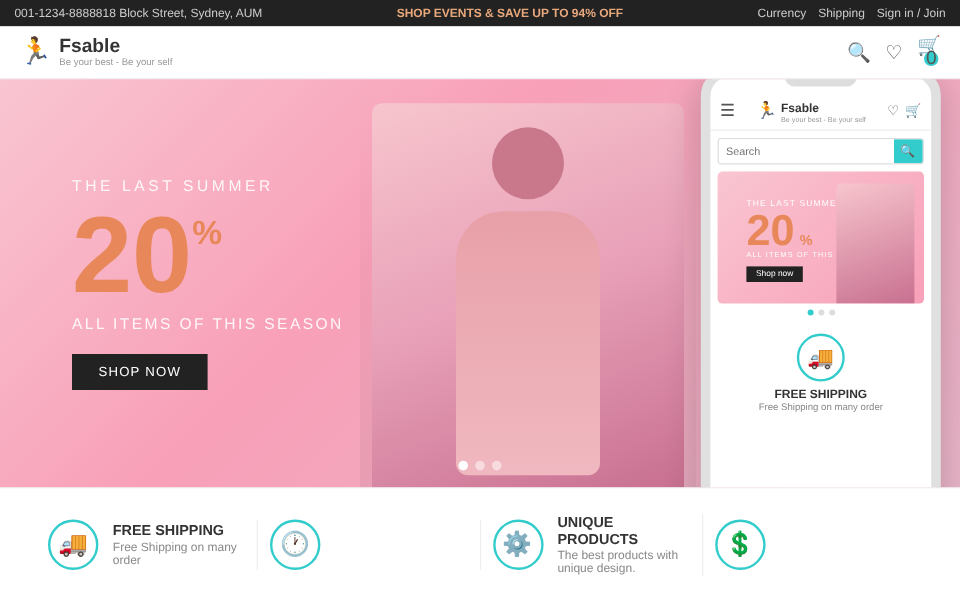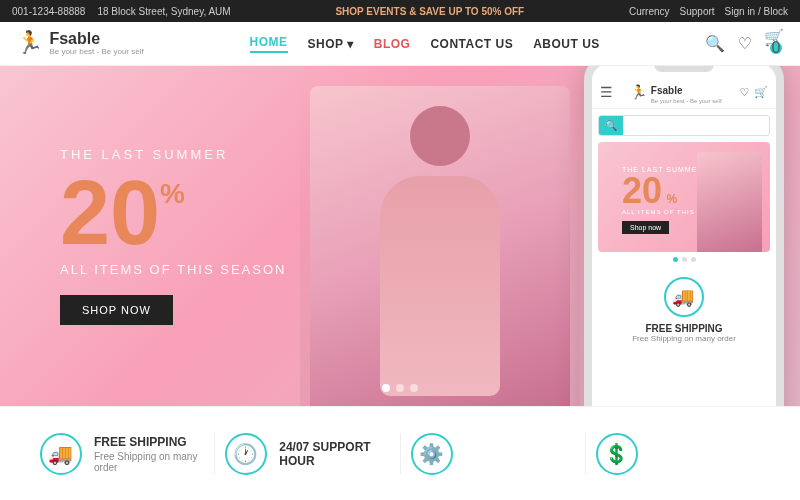--- a/index.html
+++ b/index.html
@@ -9,21 +9,21 @@
     .top-bar {
       background: #222;
       color: #ccc;
       font-size: 10px;
       display: flex;
       align-items: center;
       justify-content: space-between;
       padding: 0 12px;
       height: 22px;
     }
-    .top-bar-left { display: flex; align-items: center; gap: 12px; }
+    .top-bar-left { display: flex; align-items: center; gap: 0; }
     .top-bar-center { color: #fff; font-size: 10px; }
     .top-bar-center span { color: #e8a87c; font-weight: bold; }
     .top-bar-right { display: flex; align-items: center; gap: 10px; }
     .top-bar-right a { color: #ccc; text-decoration: none; font-size: 10px; }
 
     
     .header {
       display: flex;
       align-items: center;
       justify-content: space-between;
@@ -322,44 +322,37 @@
 </head>
 <body>
 
 <div class="top-bar">
   <div class="top-bar-left">
     <span>001-1234-88888</span>
     <span>18 Block Street, Sydney, AUM</span>
   </div>
   <div class="top-bar-center">
     <span>SHOP EVENTS &amp; SAVE UP TO</span>
-    <span>50% OFF</span>
+    <span>94% OFF</span>
   </div>
   <div class="top-bar-right">
     <a href="#">Currency</a>
-    <a href="#">Support</a>
-    <a href="#">Sign in / Block</a>
+    <a href="#">Shipping</a>
+    <a href="#">Sign in / Join</a>
   </div>
 </div>
 
 <div class="header">
   <div class="logo">
     <div class="logo-icon">🏃</div>
     <div class="logo-text">
       <span class="logo-name">Fsable</span>
       <span class="logo-tagline">Be your best - Be your self</span>
     </div>
   </div>
-  <nav class="nav">
-    <a href="#" class="active">HOME</a>
-    <a href="#" class="shop-link">SHOP ▾</a>
-    <a href="#" class="blog-link" style="color:#e05555;">BLOG</a>
-    <a href="#">CONTACT US</a>
-    <a href="#">ABOUT US</a>
-  </nav>
   <div class="header-icons">
     <span>🔍</span>
     <span>♡</span>
     <span style="position:relative;">
       🛒<span class="cart-badge">0</span>
     </span>
   </div>
 </div>
 
 <div class="hero">
@@ -395,20 +388,21 @@
           <span class="phone-logo-tagline">Be your best - Be your self</span>
         </div>
       </div>
       <div class="phone-icons">
         <span>♡</span>
         <span>🛒</span>
       </div>
     </div>
 
     <div class="phone-search">
+      <input type="text" placeholder="Search" style="">
       <button class="phone-search-btn">🔍</button>
     </div>
 
     <div class="phone-hero">
       <div class="phone-hero-sub">THE LAST SUMMER</div>
       <div>
         <span class="phone-hero-pct">20</span>
         <span class="phone-hero-pct-sign">%</span>
       </div>
       <div class="phone-hero-tag">ALL ITEMS OF THIS SEASON</div>
@@ -435,22 +429,25 @@
   <div class="feature-item">
     <div class="feature-icon-circle">🚚</div>
     <div class="feature-text">
       <span class="feature-title">FREE SHIPPING</span>
       <span class="feature-desc">Free Shipping on many order</span>
     </div>
   </div>
   <div class="feature-item">
     <div class="feature-icon-circle">🕐</div>
     <div class="feature-text">
-      <span class="feature-title">24/07 SUPPORT HOUR</span>
     </div>
   </div>
   <div class="feature-item">
     <div class="feature-icon-circle">⚙️</div>
+    <div class="feature-text">
+      <span class="feature-title">UNIQUE PRODUCTS</span>
+      <span class="feature-desc">The best products with unique design.</span>
+    </div>
   </div>
   <div class="feature-item">
     <div class="feature-icon-circle">💲</div>
   </div>
 </div>
 
 </body></html>

